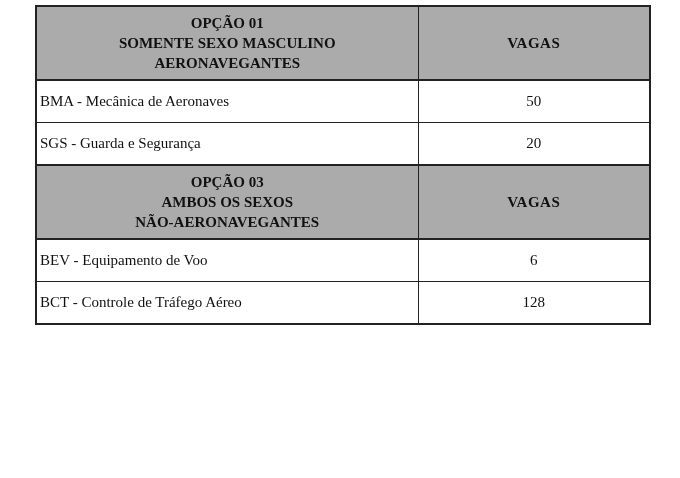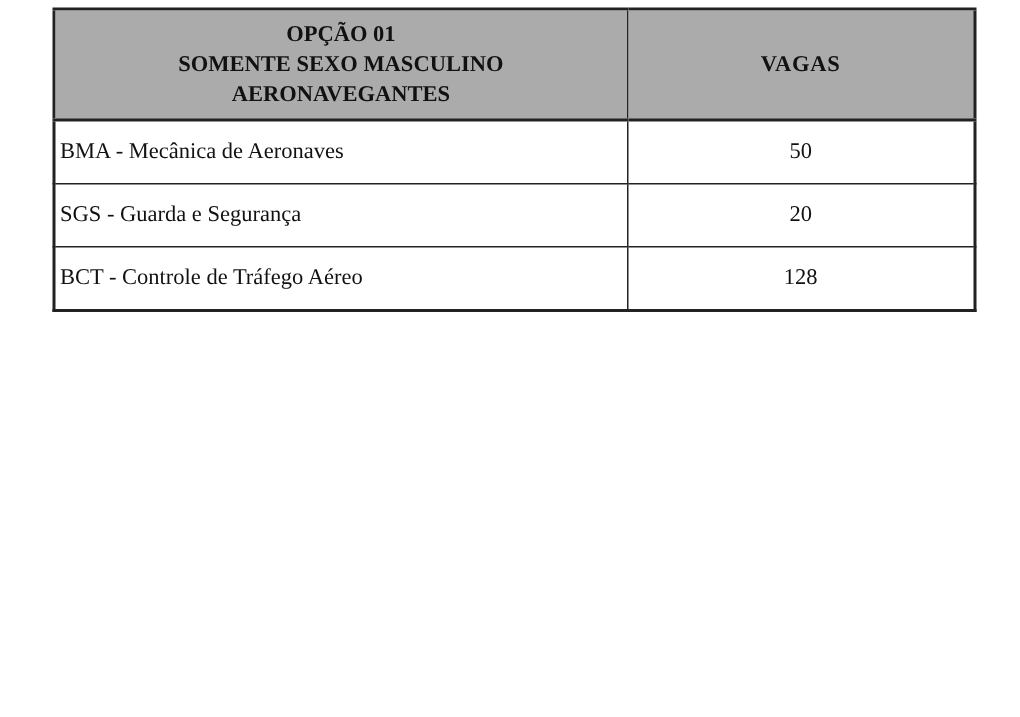--- a/index.html
+++ b/index.html
@@ -84,21 +84,29 @@
     <td class="count-cell">50</td>
   </tr>
 
 
 
   <tr class="data-row">
     <td class="course-cell">SGS - Guarda e Segurança</td>
     <td class="count-cell">20</td>
   </tr>
 
+  <tr class="section-header">
+    <td class="title-cell">OPÇÃO 03<br>AMBOS OS SEXOS<br>NÃO-AERONAVEGANTES</td>
+    <td class="vagas-cell">VAGAS</td>
+  </tr>
 
+  <tr class="data-row">
+    <td class="course-cell">BEV - Equipamento de Voo</td>
+    <td class="count-cell">6</td>
+  </tr>
 
 
   <tr class="data-row">
     <td class="course-cell">BCT - Controle de Tráfego Aéreo</td>
     <td class="count-cell">128</td>
   </tr>
 </tbody>
   </table>
 </div>
 

